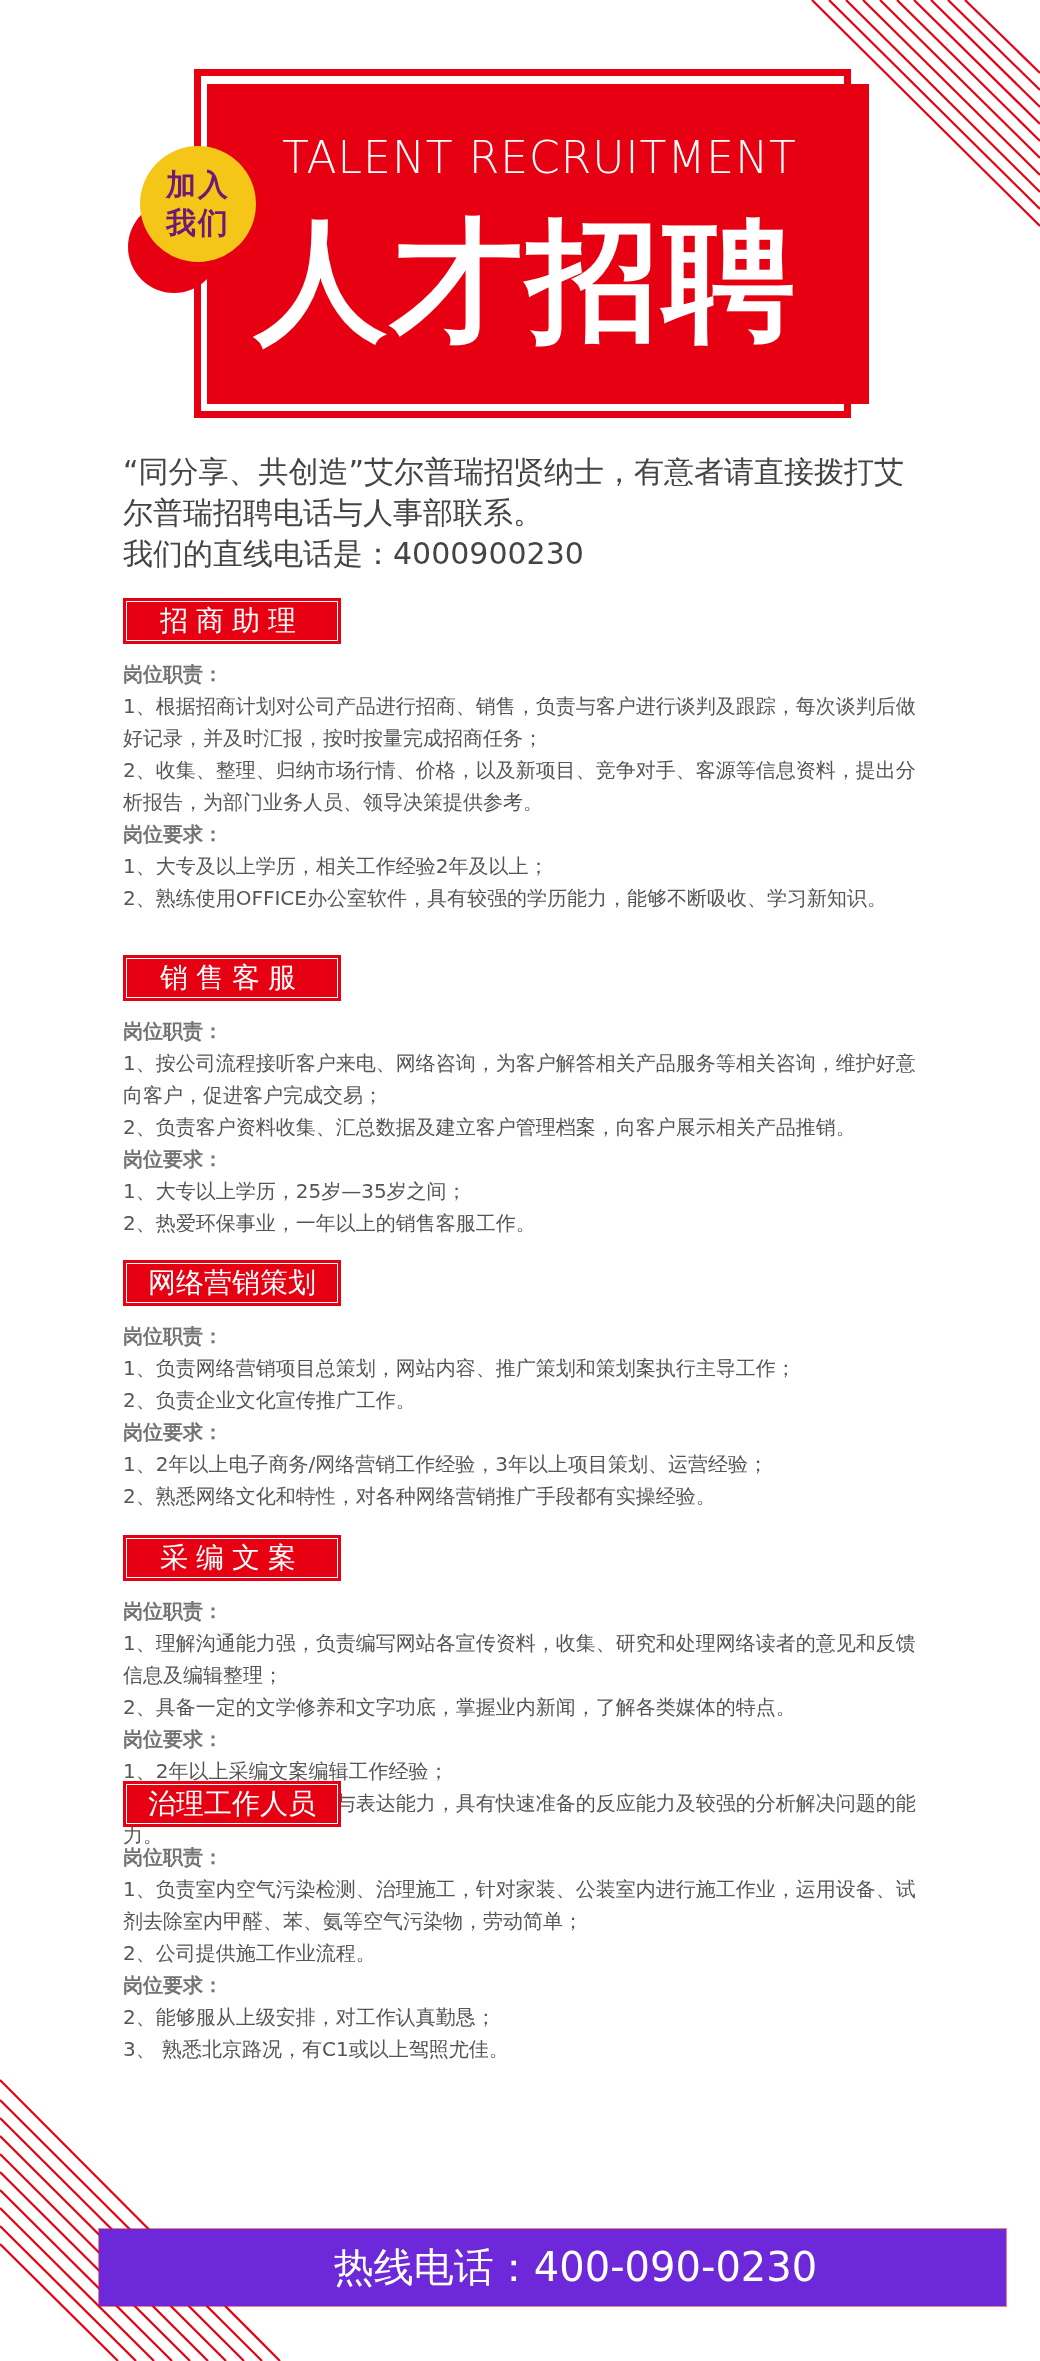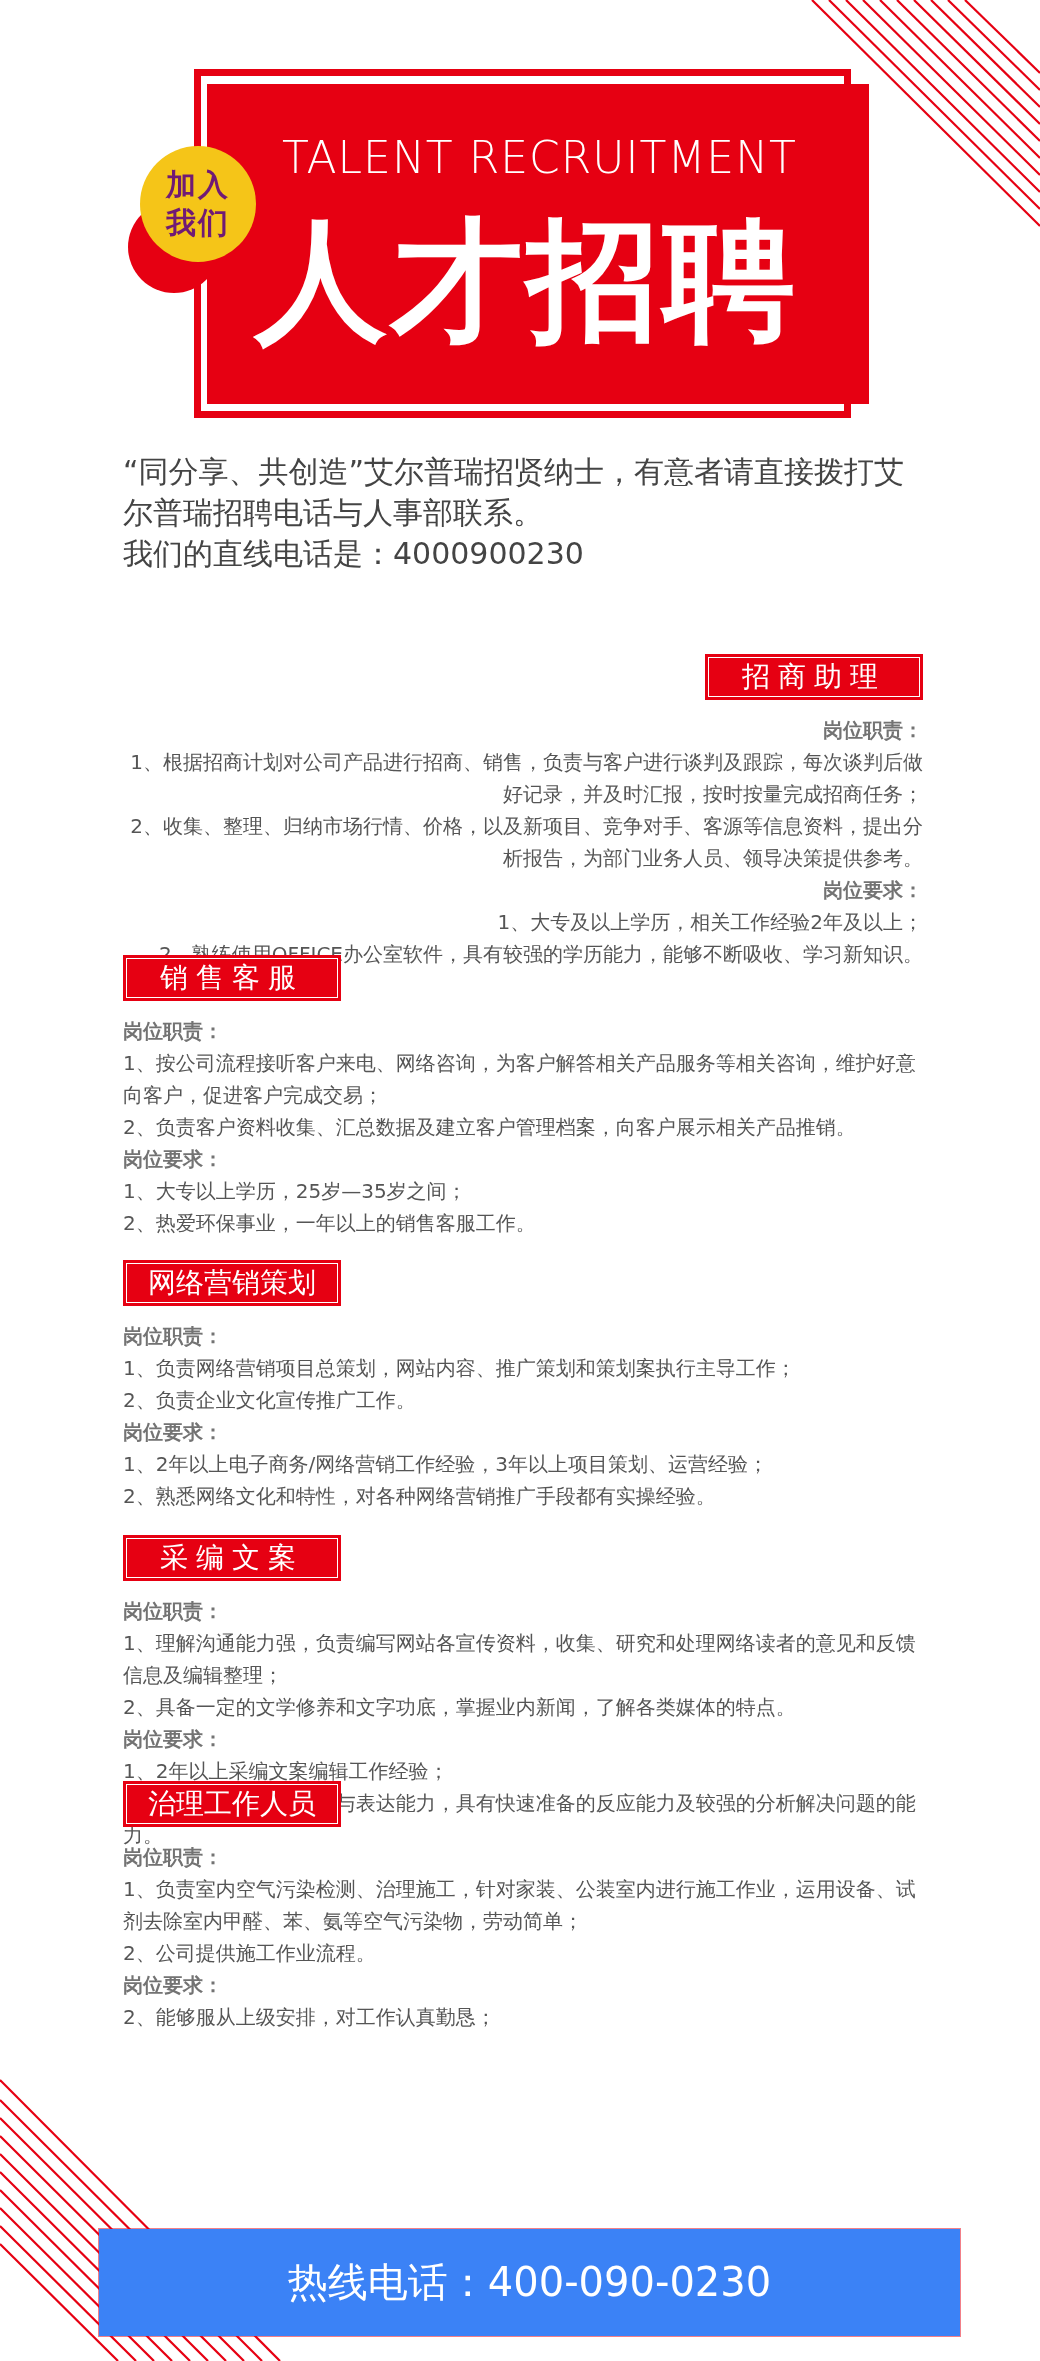--- a/index.html
+++ b/index.html
@@ -68,23 +68,23 @@
     position: absolute; left: 0; right: 0; top: 0; bottom: 0;
     display: flex; align-items: center; justify-content: center;
     color: #ffffff; font-size: 28px;
   }
   .sec-body { margin-top: 10px; font-size: 20px; line-height: 32px; color: #555555; }
   .sec-body .lbl { color: #737373; font-weight: bold; }
   .sec-body p { margin: 0; }
 
   
   .hotline {
-    position: absolute; left: 99px; top: 2229px; width: 861px; height: 107px;
-    background: #3b82f6; display: flex; align-items: center; justify-content: center;
-    color: #ffffff; font-size: 40px; box-shadow: 0 0 0 1px rgba(230,0,18,0.5);
+    position: absolute; left: 99px; top: 2229px; width: 861px; height: 77px;
+    background: #6d28d9; display: flex; align-items: center; justify-content: center;
+    color: #ffffff; font-size: 40px; box-shadow: 0 0 0 1px rgba(230,0,18,0.5); padding-left: 46px;
   }
 </style>
 </head>
 <body>
 
 <svg class="stripes stripes-tr" viewBox="0 0 260 260">
   <g stroke="#e60012" stroke-width="2.2" fill="none">
     <line x1="32" y1="0" x2="260" y2="226"></line>
     <line x1="49" y1="0" x2="260" y2="209"></line>
     <line x1="66" y1="0" x2="260" y2="192"></line>
@@ -109,21 +109,21 @@
 </div>
 
 <div class="en-title">TALENT RECRUITMENT</div>
 <div class="cn-title">人才招聘</div>
 
 <div class="intro">
   <p>“同分享、共创造”艾尔普瑞招贤纳士，有意者请直接拨打艾尔普瑞招聘电话与人事部联系。</p>
   <p>我们的直线电话是：4000900230</p>
 </div>
 
-<div class="section" style="top:654px;text-align:right;">
+<div class="section" style="top:598px;">
   <div class="sec-badge"><span style="letter-spacing:8px;">招商助理</span></div>
   <div class="sec-body">
     <p class="lbl">岗位职责：</p>
     <p>1、根据招商计划对公司产品进行招商、销售，负责与客户进行谈判及跟踪，每次谈判后做好记录，并及时汇报，按时按量完成招商任务；</p>
     <p>2、收集、整理、归纳市场行情、价格，以及新项目、竞争对手、客源等信息资料，提出分析报告，为部门业务人员、领导决策提供参考。</p>
     <p class="lbl">岗位要求：</p>
     <p>1、大专及以上学历，相关工作经验2年及以上；</p>
     <p>2、熟练使用OFFICE办公室软件，具有较强的学历能力，能够不断吸收、学习新知识。</p>
   </div>
 </div>
@@ -165,20 +165,21 @@
 </div>
 
 <div class="section" style="top:1781px;">
   <div class="sec-badge"><span>治理工作人员</span></div>
   <div class="sec-body">
     <p class="lbl">岗位职责：</p>
     <p>1、负责室内空气污染检测、治理施工，针对家装、公装室内进行施工作业，运用设备、试剂去除室内甲醛、苯、氨等空气污染物，劳动简单；</p>
     <p>2、公司提供施工作业流程。</p>
     <p class="lbl">岗位要求：</p>
     <p>2、能够服从上级安排，对工作认真勤恳；</p>
+    <p>3、 熟悉北京路况，有C1或以上驾照尤佳。</p>
   </div>
 </div>
 
 <svg class="stripes stripes-bl" viewBox="0 0 300 301">
   <g stroke="#e60012" stroke-width="2.2" fill="none">
     <line x1="0" y1="20" x2="280" y2="301"></line>
     <line x1="0" y1="40" x2="262" y2="301"></line>
     <line x1="0" y1="58" x2="244" y2="301"></line>
     <line x1="0" y1="76" x2="226" y2="301"></line>
     <line x1="0" y1="94" x2="208" y2="301"></line>

